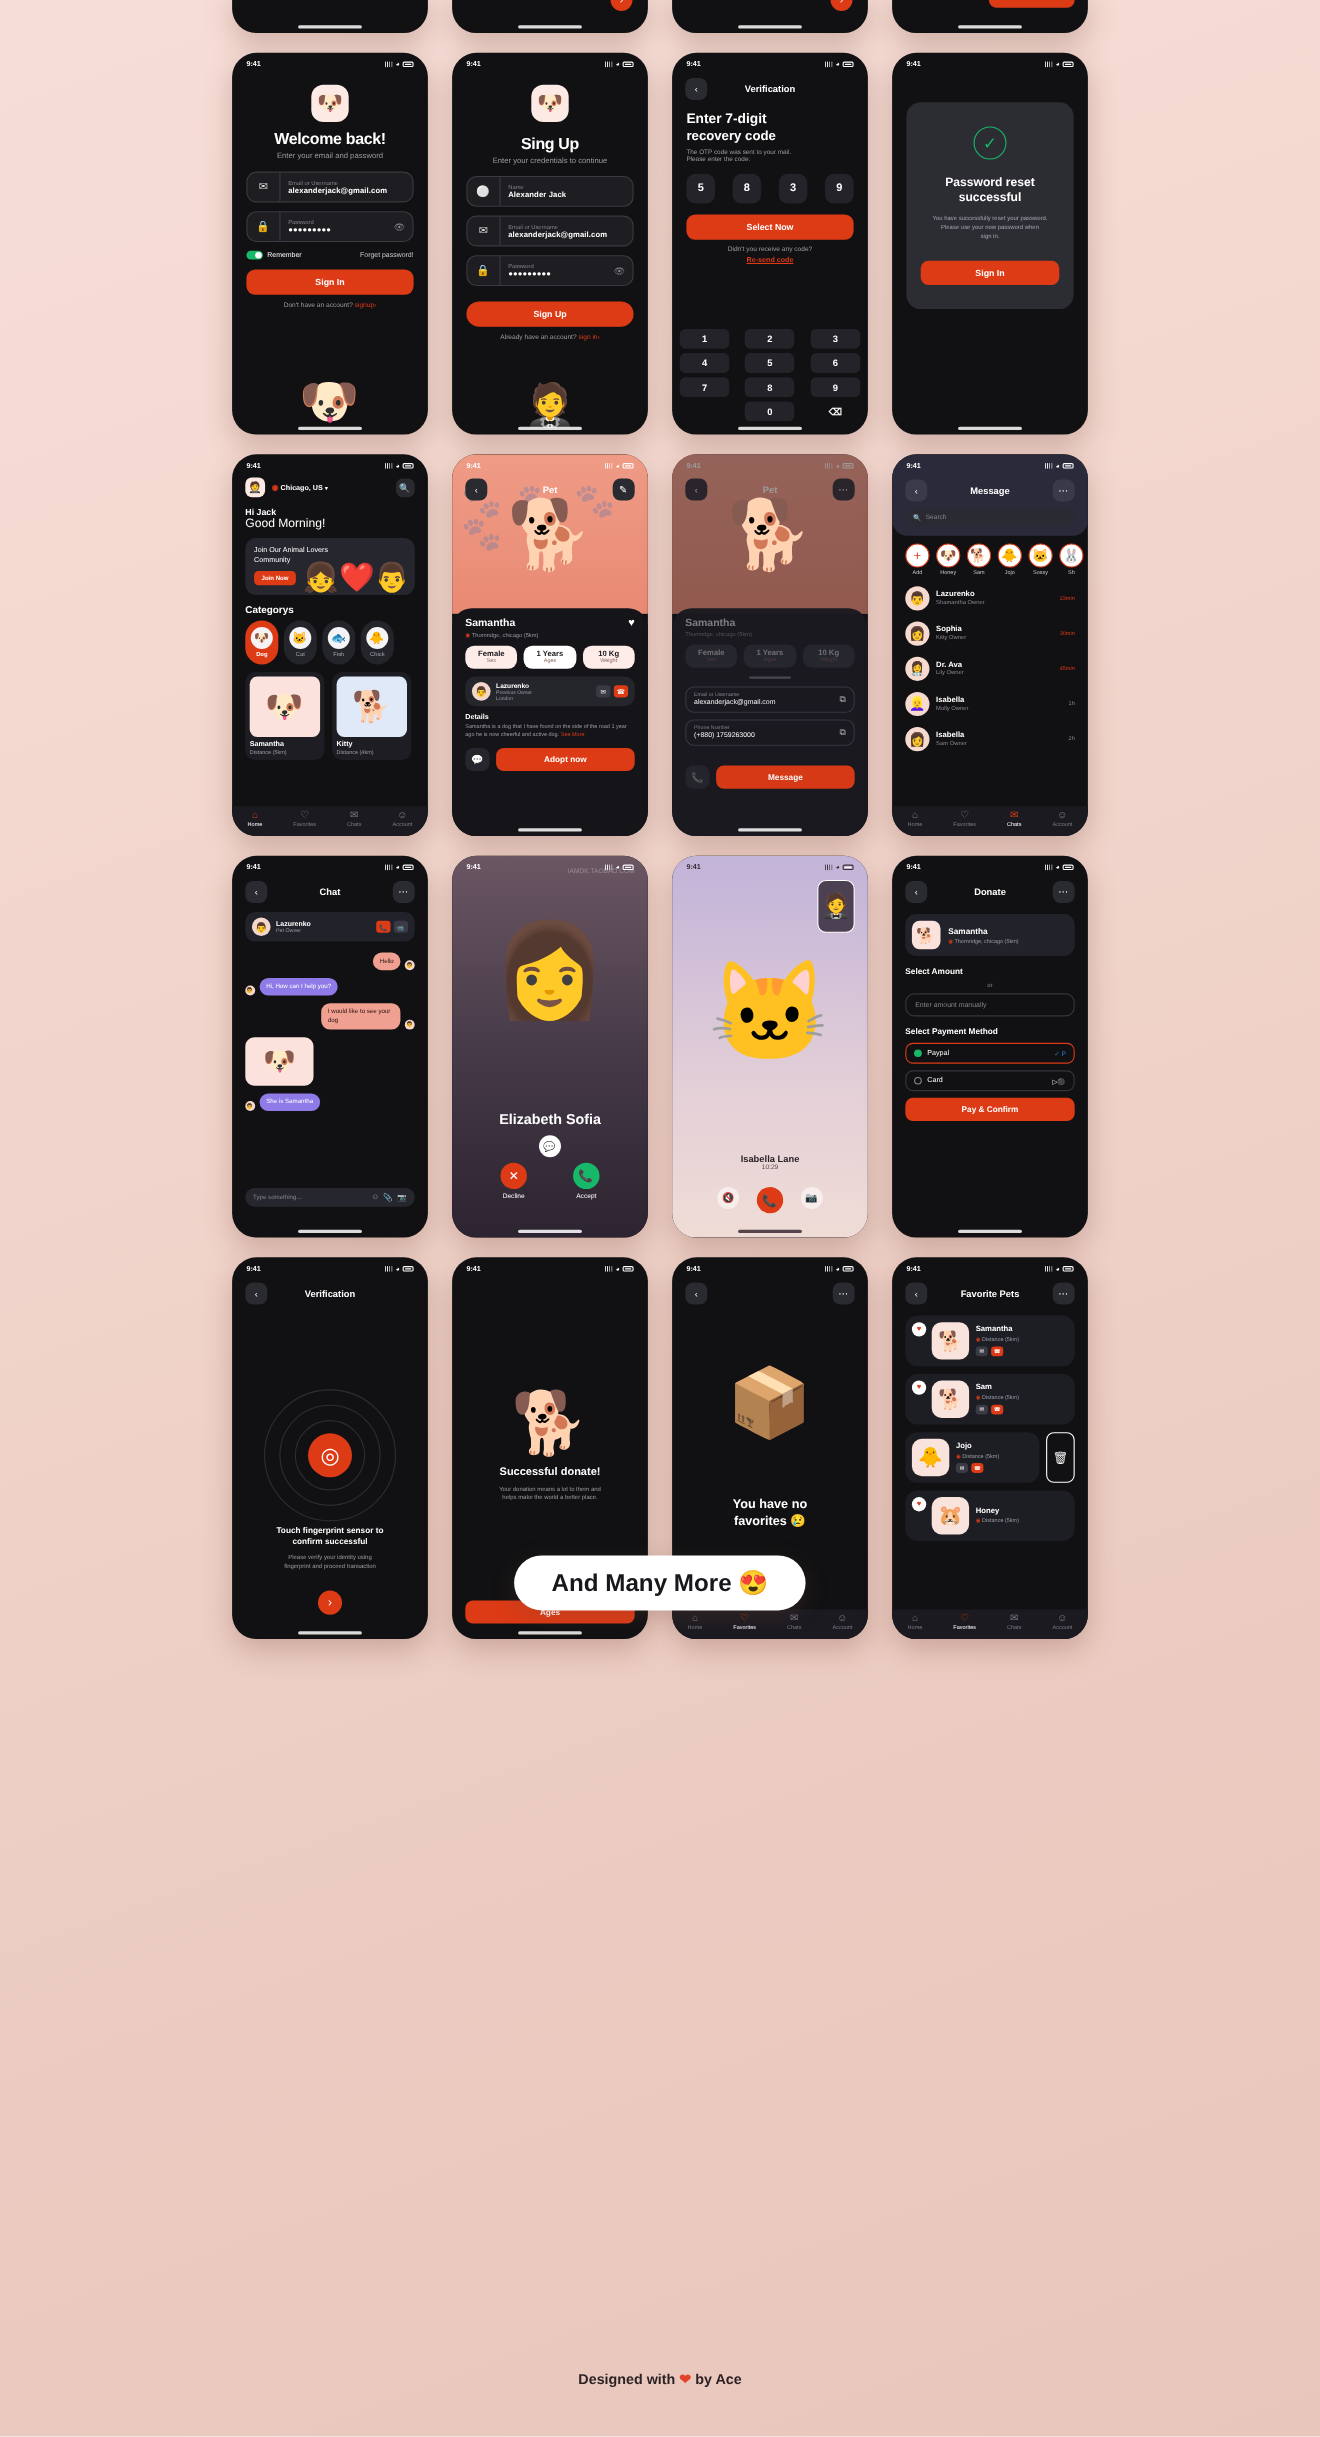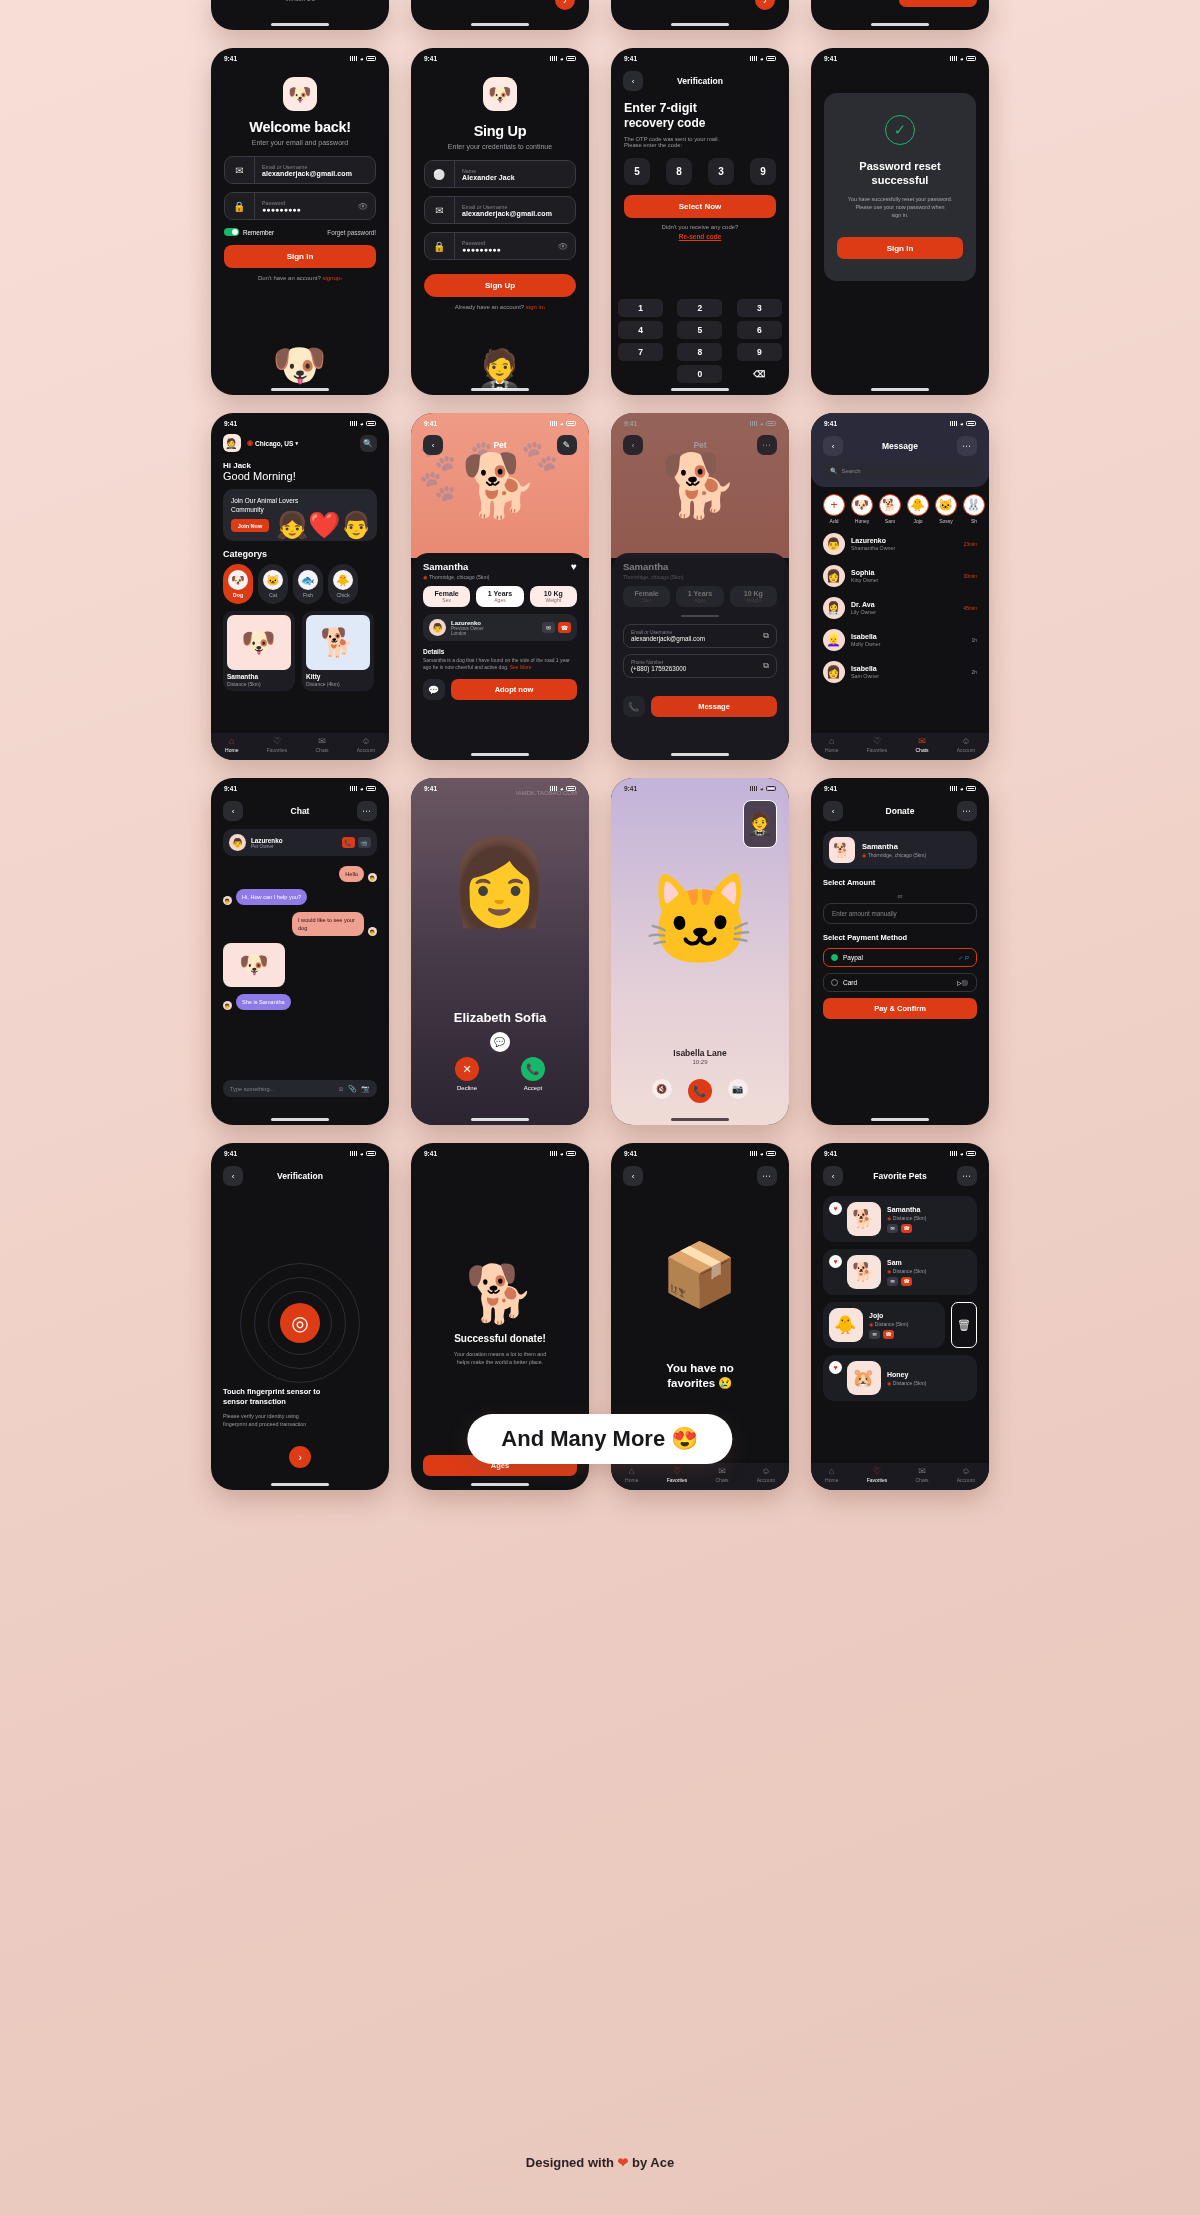--- a/index.html
+++ b/index.html
@@ -823,23 +823,23 @@
     </div>
     <div class="navhead">
       <div class="backbtn">‹</div>
       <div class="navtitle">Verification</div>
       <div style="width:20px"></div>
     </div>
     <div class="fprings"></div>
     <div class="fprings r2"></div>
     <div class="fprings r3"></div>
     <div class="fpbtn">◎</div>
-    <div style="position:absolute;bottom:62px;left:12px;right:12px;text-align:left;">
+    <div style="position:absolute;bottom:62px;left:12px;right:12px;text-align:center;">
       <div style="font-size:7.5px;font-weight:bold;line-height:10px;">Touch fingerprint sensor to</div>
-      <div style="font-size:7.5px;font-weight:bold;line-height:10px;">sensor transction</div>
+      <div style="font-size:7.5px;font-weight:bold;line-height:10px;">confirm successful</div>
       <div style="font-size:5.4px;color:#9a9aa2;margin-top:5px;line-height:8px;">Please verify your identity using</div>
       <div style="font-size:5.4px;color:#9a9aa2;line-height:8px;">fingerprint and proceed transaction</div>
     </div>
     <div style="position:absolute;bottom:22px;left:50%;transform:translateX(-50%);width:22px;height:22px;border-radius:50%;background:#dd3b16;display:flex;align-items:center;justify-content:center;font-size:11px;">›</div>
     <div class="homebar"></div>
   </div>
 
   <div class="phone">
     <div class="statusbar">
       <span>9:41</span>

